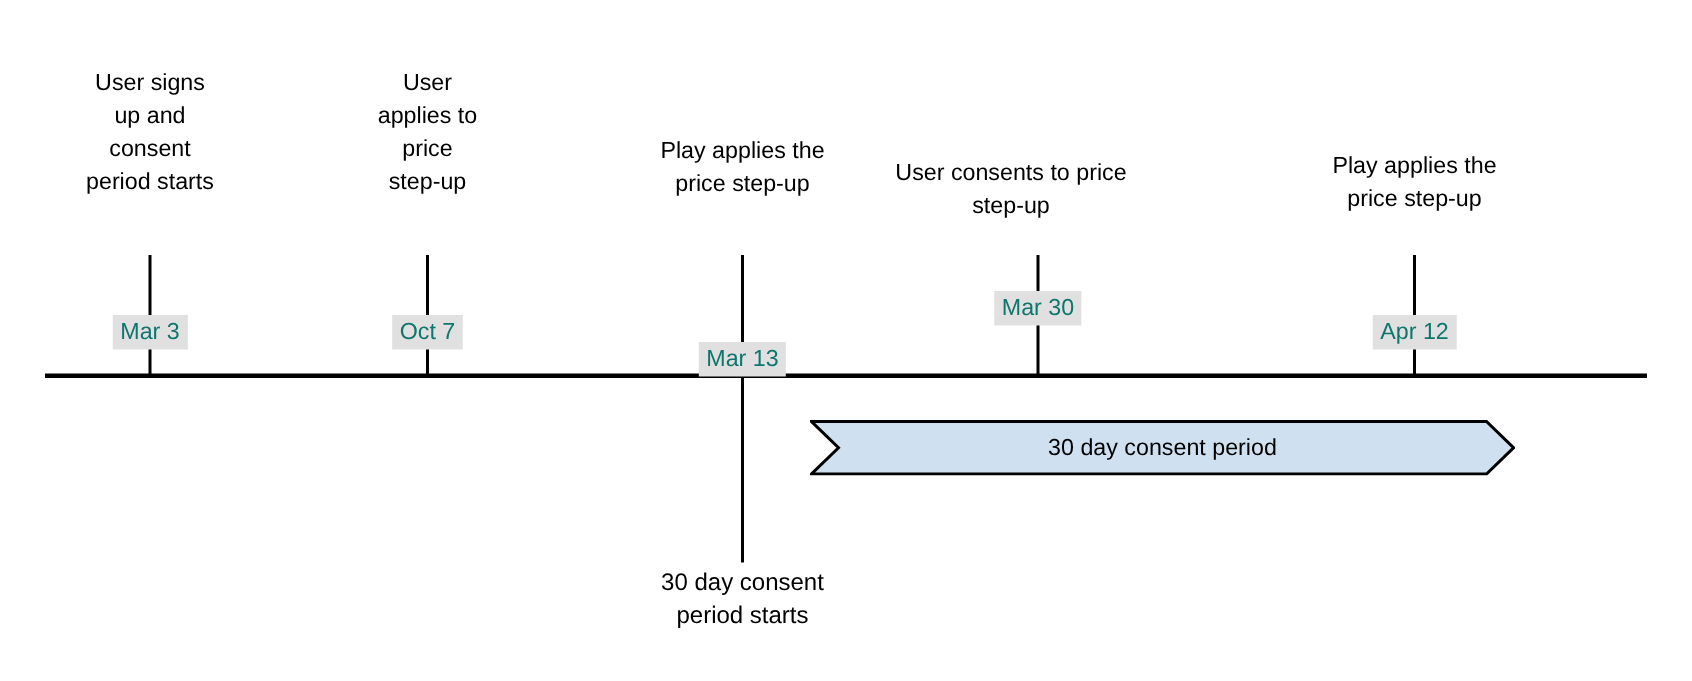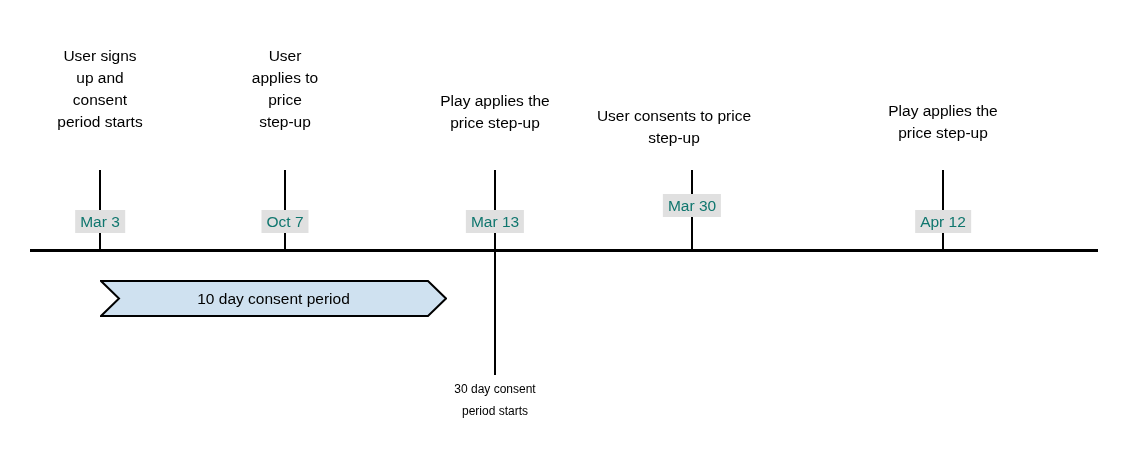--- a/index.html
+++ b/index.html
@@ -44,21 +44,21 @@
     padding:2px 5px;
     transform:translateX(-50%);
     white-space:nowrap;
     z-index:3;
   }
 
   
   .below-caption{
     position:absolute;
     text-align:center;
-    font-size:12px;
+    font-size:16px;
     line-height:22px;
     color:#000000;
     white-space:pre-line;
     transform:translateX(-50%);
   }
 
   
   .band{position:absolute;}
   .band svg{display:block;}
   .band-label{
@@ -94,40 +94,40 @@
 price
 step-up</div>
     <div class="tick" style="left:285px; top:170px; height:80px;"></div>
     <div class="date-chip" style="left:285px; top:210px;">Oct 7</div>
   </div>
 
   <div class="event">
     <div class="event-caption" style="left:495px; top:90px; width:200px;">Play applies the
 price step-up</div>
     <div class="tick" style="left:495px; top:170px; height:205px;"></div>
-    <div class="date-chip" style="left:495px; top:210px;">Mar 13</div>
+    <div class="date-chip" style="left:495px; top:228px;">Mar 13</div>
     <div class="below-caption" style="left:495px; top:378px; width:220px;">30 day consent
 period starts</div>
   </div>
 
   <div class="event">
     <div class="event-caption" style="left:674px; top:105px; width:230px;">User consents to price
 step-up</div>
     <div class="tick" style="left:692px; top:170px; height:80px;"></div>
     <div class="date-chip" style="left:692px; top:194px;">Mar 30</div>
   </div>
 
   <div class="event">
     <div class="event-caption" style="left:943px; top:100px; width:200px;">Play applies the
 price step-up</div>
     <div class="tick" style="left:943px; top:170px; height:80px;"></div>
     <div class="date-chip" style="left:943px; top:210px;">Apr 12</div>
   </div>
 
-  <div class="band" style="left:100px; top:280px; width:347px; height:37px;">
-    <svg width="347" height="37" viewBox="0 0 347 37">
-      <polygon points="1,1 328,1 346,18.5 328,36 1,36 19,18.5" fill="#cfe1f0" stroke="#000000" stroke-width="2" stroke-linejoin="miter"></polygon>
+
+  <div class="band" style="left:540px; top:280px; width:470px; height:37px;">
+    <svg width="470" height="37" viewBox="0 0 470 37">
+      <polygon points="1,1 451,1 469,18.5 451,36 1,36 19,18.5" fill="#cfe1f0" stroke="#000000" stroke-width="2" stroke-linejoin="miter"></polygon>
     </svg>
-    <div class="band-label">10 day consent period</div>
+    <div class="band-label">30 day consent period</div>
   </div>
-
 
 </div>
 
 </body></html>

